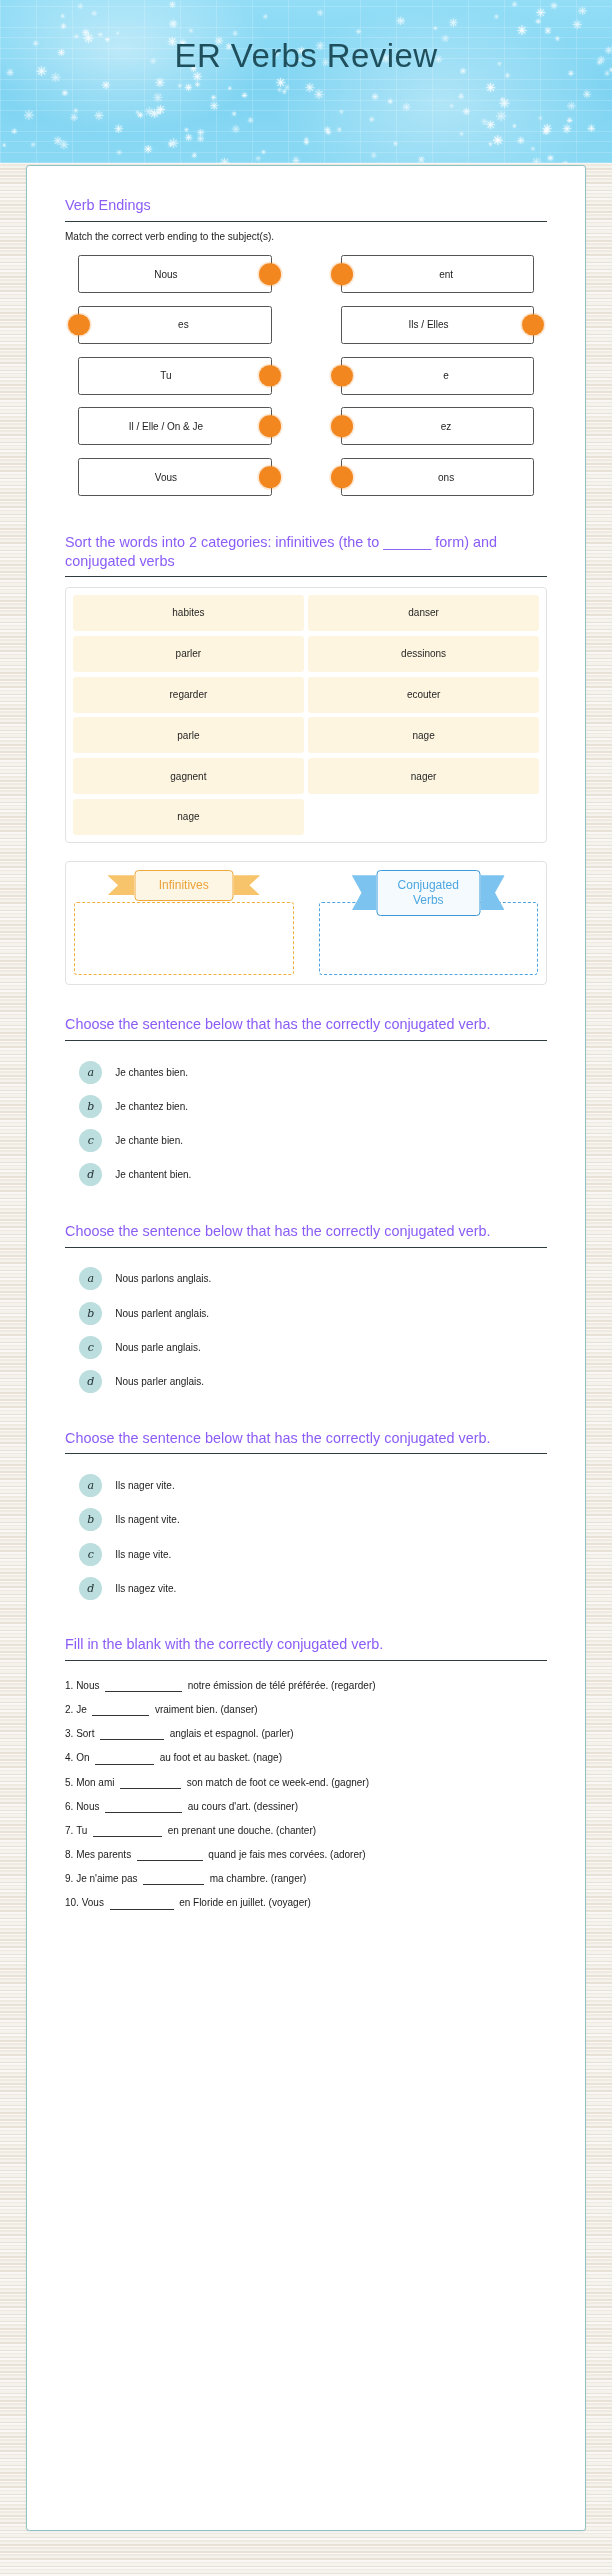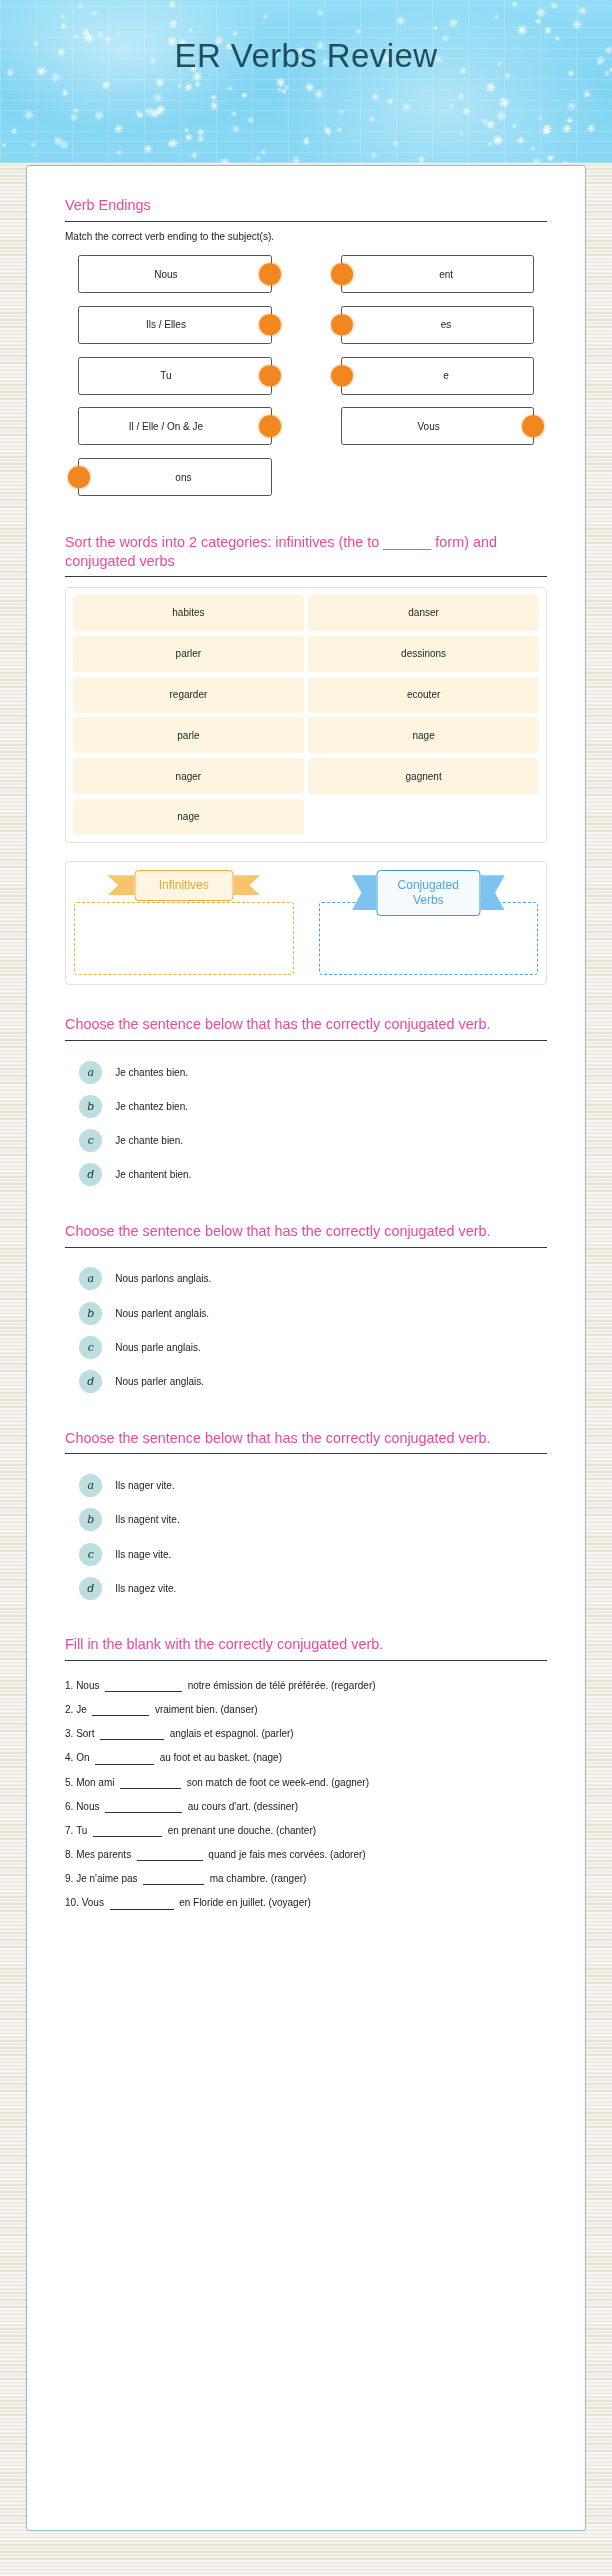--- a/index.html
+++ b/index.html
@@ -75,21 +75,21 @@
     box-shadow: 0 0.8px 2.4px rgba(0,0,0,0.06);
     padding: 0 0 32px 0;
   }
   .inner { padding: 0 38px; }
 
   
   .section { padding-top: 30px; }
   .sec-title {
     font-size: 14.4px;
     font-weight: 400;
-    color: #ec4899;
+    color: #8b5cf6;
     line-height: 1.32;
     padding-bottom: 5.6px;
   }
   .sec-rule {
     border-bottom: 0.8px solid #2f3b3d;
     margin-bottom: 9.6px;
   }
   .sec-sub {
     font-size: 10px;
     color: #222;
@@ -425,39 +425,43 @@
 
       <div class="match-grid" id="match-grid">
           <div class="match-box left">
             <span>Nous</span>
             <span class="dot"></span>
           </div>
           <div class="match-box right">
             <span class="dot"></span>
             <span>ent</span>
           </div>
+          <div class="match-box right">
+            <span class="dot"></span>
+            <span>es</span>
+          </div>
           <div class="match-box left">
             <span>Ils / Elles</span>
             <span class="dot"></span>
           </div>
-          <div class="match-box right">
-            <span class="dot"></span>
-            <span>es</span>
-          </div>
           <div class="match-box left">
             <span>Tu</span>
             <span class="dot"></span>
           </div>
           <div class="match-box right">
             <span class="dot"></span>
             <span>e</span>
           </div>
           <div class="match-box left">
             <span>Il / Elle / On &amp; Je</span>
             <span class="dot"></span>
+          </div>
+          <div class="match-box right">
+            <span class="dot"></span>
+            <span>ez</span>
           </div>
           <div class="match-box left">
             <span>Vous</span>
             <span class="dot"></span>
           </div>
           <div class="match-box right">
             <span class="dot"></span>
             <span>ons</span>
           </div>
         </div>
@@ -470,22 +474,22 @@
       <div class="tile-box">
         <div class="tile-grid" id="tile-grid">
             <div class="tile">habites</div>
             <div class="tile">danser</div>
             <div class="tile">parler</div>
             <div class="tile">dessinons</div>
             <div class="tile">regarder</div>
             <div class="tile">ecouter</div>
             <div class="tile">parle</div>
             <div class="tile">nage</div>
+            <div class="tile">gagnent</div>
             <div class="tile">nager</div>
-            <div class="tile">gagnent</div>
             <div class="tile">nage</div>
           </div>
       </div>
 
       <div class="cat-wrap">
         <div class="cat-col">
           <div class="ribbon">
             <span class="tail o-l"></span>
             <span class="ribbon-label orange">Infinitives</span>
             <span class="tail o-r"></span>

